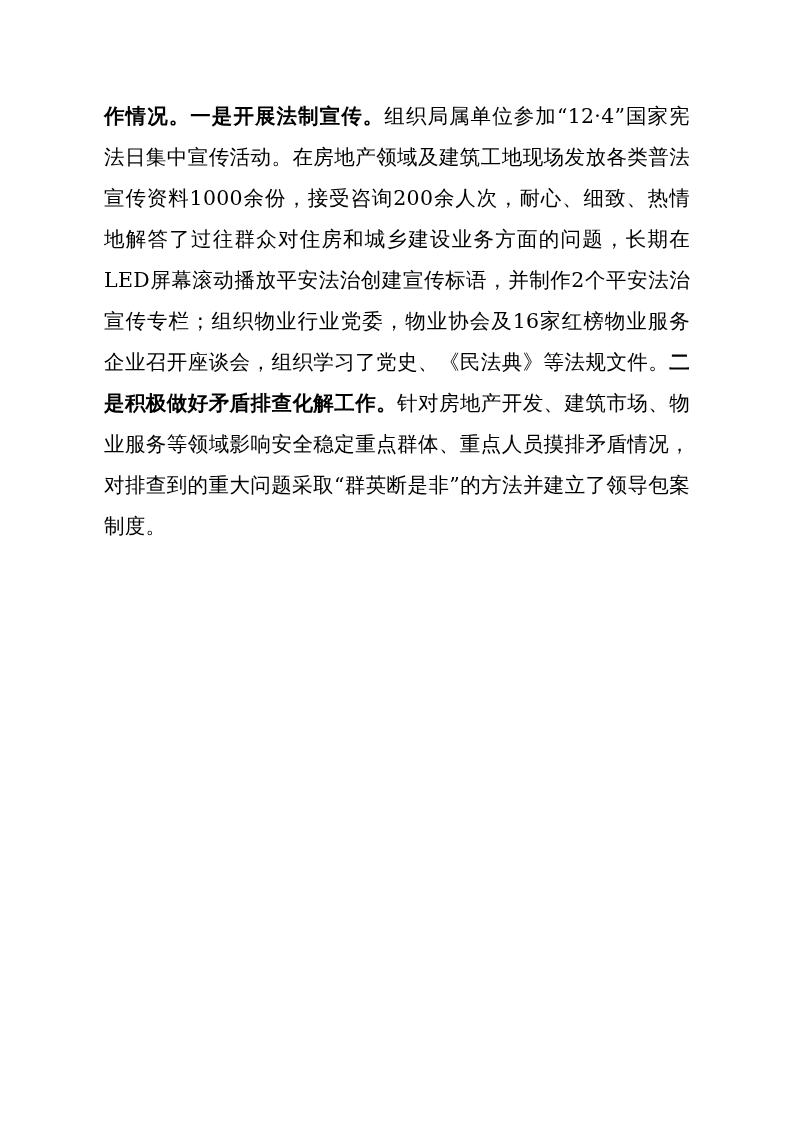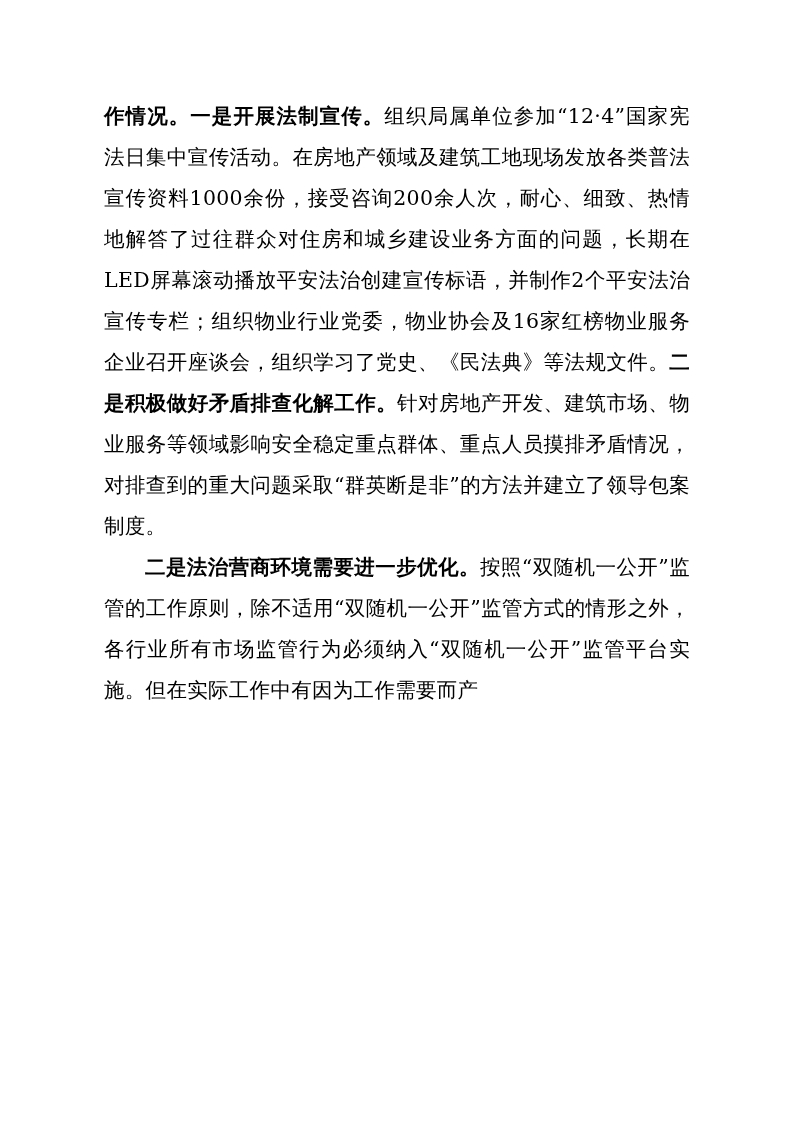--- a/index.html
+++ b/index.html
@@ -52,18 +52,15 @@
 
 <div class="page">
   <div class="doc-body">
 
     <p class="spaced">
       <span class="bold">作情况。一是开展法制宣传。</span><span>组织局属单位参加“12·4”国家宪法日集中宣传活动。在房地产领域及建筑工地现场发放各类普法宣传资料1000余份，接受咨询200余人次，耐心、细致、热情地解答了过往群众对住房和城乡建设业务方面的问题，长期在LED屏幕滚动播放平安法治创建宣传标语，并制作2个平安法治宣传专栏；组织物业行业党委，物业协会及16家红榜物业服务企业召开座谈会，组织学习了党史、《民法典》等法规文件。</span><span class="bold">二是积极做好矛盾排查化解工作。</span><span>针对房地产开发、建筑市场、物业服务等领域影响安全稳定重点群体、重点人员摸排矛盾情况，对排查到的重大问题采取“群英断是非”的方法并建立了领导包案制度。</span>
     </p>
 
 
 
-    <p class="indent spaced">
-      <span class="bold">二是法治营商环境需要进一步优化。</span><span>按照“双随机一公开”监管的工作原则，除不适用“双随机一公开”监管方式的情形之外，各行业所有市场监管行为必须纳入“双随机一公开”监管平台实施。但在实际工作中有因为工作需要而产</span>
-    </p>
 
   </div>
 </div>
 
 </body></html>

